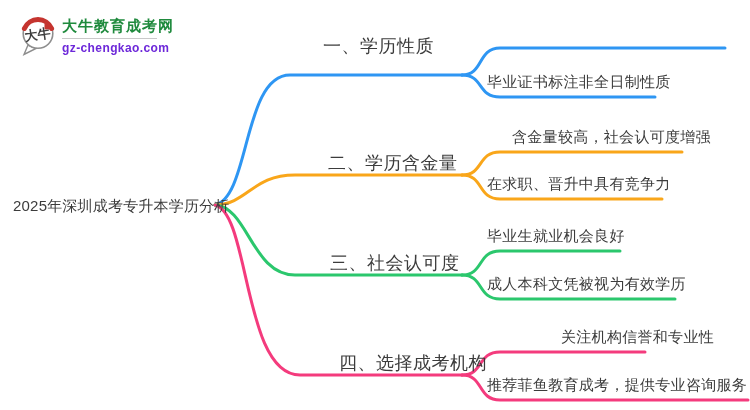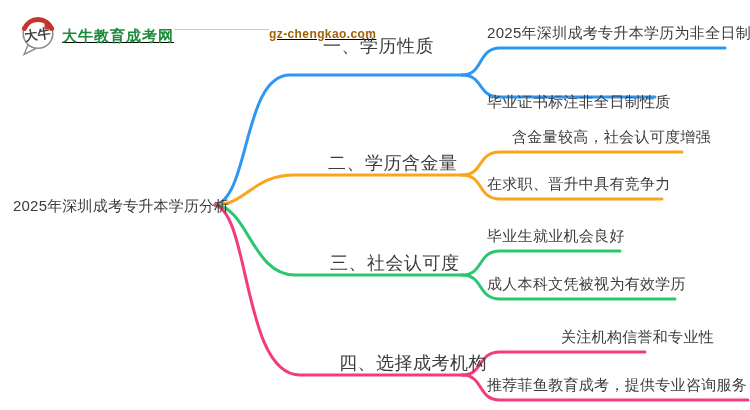--- a/index.html
+++ b/index.html
@@ -9,21 +9,21 @@
   }
   .stage svg.canvas{position:absolute;left:0;top:0;}
   .node{
     position:absolute;transform:translateY(-50%);white-space:nowrap;
     color:#3c3c3c;line-height:1;
   }
   .root-node{font-size:15px;letter-spacing:0.2px;}
   .branch-label{font-size:18px;letter-spacing:0.5px;}
   .leaf-label{font-size:15px;letter-spacing:0.3px;}
   .logo{position:absolute;left:20px;top:16px;display:flex;align-items:center;gap:6px;}
-  .logo-textcol{display:flex;flex-direction:row;text-decoration:underline;}
+  .logo-textcol{display:flex;flex-direction:column;}
   .logo-title{font-size:15px;font-weight:bold;letter-spacing:1px;}
   .logo-divider{height:1px;background:#c9c9c9;margin:2px 0 2px 0;width:95px;}
   .logo-domain{font-size:12px;font-weight:bold;letter-spacing:0.4px;}
 </style>
 </head>
 <body>
 
 <div class="stage">
 
   <svg class="canvas" width="750" height="410" viewBox="0 0 750 410">
@@ -51,33 +51,32 @@
     <svg width="36" height="40" viewBox="0 0 36 40">
       <path d="M8,29 L4,38.5 L16,32.5 Z" fill="#ffffff" stroke="#8e8e8e" stroke-width="1.4"></path>
       <circle cx="18" cy="17.5" r="14.8" fill="#ffffff" stroke="#8e8e8e" stroke-width="1.6"></circle>
       <path d="M4.4,12.5 A14.8,14.8 0 0 1 31.6,12.5" fill="none" stroke="#c5342f" stroke-width="5" stroke-linecap="round"></path>
       <rect x="24.5" y="6.5" width="5.5" height="7" rx="1" fill="#c5342f"></rect>
       <text x="17.5" y="23" text-anchor="middle" font-size="13" font-weight="bold" fill="#3f3f3f" transform="rotate(-8 18 18)">大牛</text>
     </svg>
     <div class="logo-textcol">
       <div class="logo-title" style="color: rgb(31, 138, 61);">大牛教育成考网</div>
       <div class="logo-divider"></div>
-      <div class="logo-domain" style="color: #a16207;">gz-chengkao.com</div>
+      <div class="logo-domain" style="color: #6d28d9;">gz-chengkao.com</div>
     </div>
   </div>
 
   <div class="node root-node" style="left:13px;top:205px;">2025年深圳成考专升本学历分析</div>
 
   <div class="node branch-label" style="left:323px;top:46px;">一、学历性质</div>
   <div class="node branch-label" style="left:328px;top:163px;">二、学历含金量</div>
   <div class="node branch-label" style="left:330px;top:263px;">三、社会认可度</div>
   <div class="node branch-label" style="left:339px;top:363px;">四、选择成考机构</div>
 
-  <div class="node leaf-label" style="left:487px;top:32px;">2025年深圳成考专升本学历为非全日制</div>
-  <div class="node leaf-label" style="left:487px;top:81px;margin-top:20px;">毕业证书标注非全日制性质</div>
+  <div class="node leaf-label" style="left:487px;top:81px;">毕业证书标注非全日制性质</div>
   <div class="node leaf-label" style="left:512px;top:136px;">含金量较高，社会认可度增强</div>
   <div class="node leaf-label" style="left:487px;top:183px;">在求职、晋升中具有竞争力</div>
   <div class="node leaf-label" style="left:487px;top:235px;">毕业生就业机会良好</div>
   <div class="node leaf-label" style="left:487px;top:283px;">成人本科文凭被视为有效学历</div>
   <div class="node leaf-label" style="left:513px;top:336px;margin-left:48px;">关注机构信誉和专业性</div>
   <div class="node leaf-label" style="left:487px;top:384px;">推荐菲鱼教育成考，提供专业咨询服务</div>
 
 </div>
 
 </body></html>

